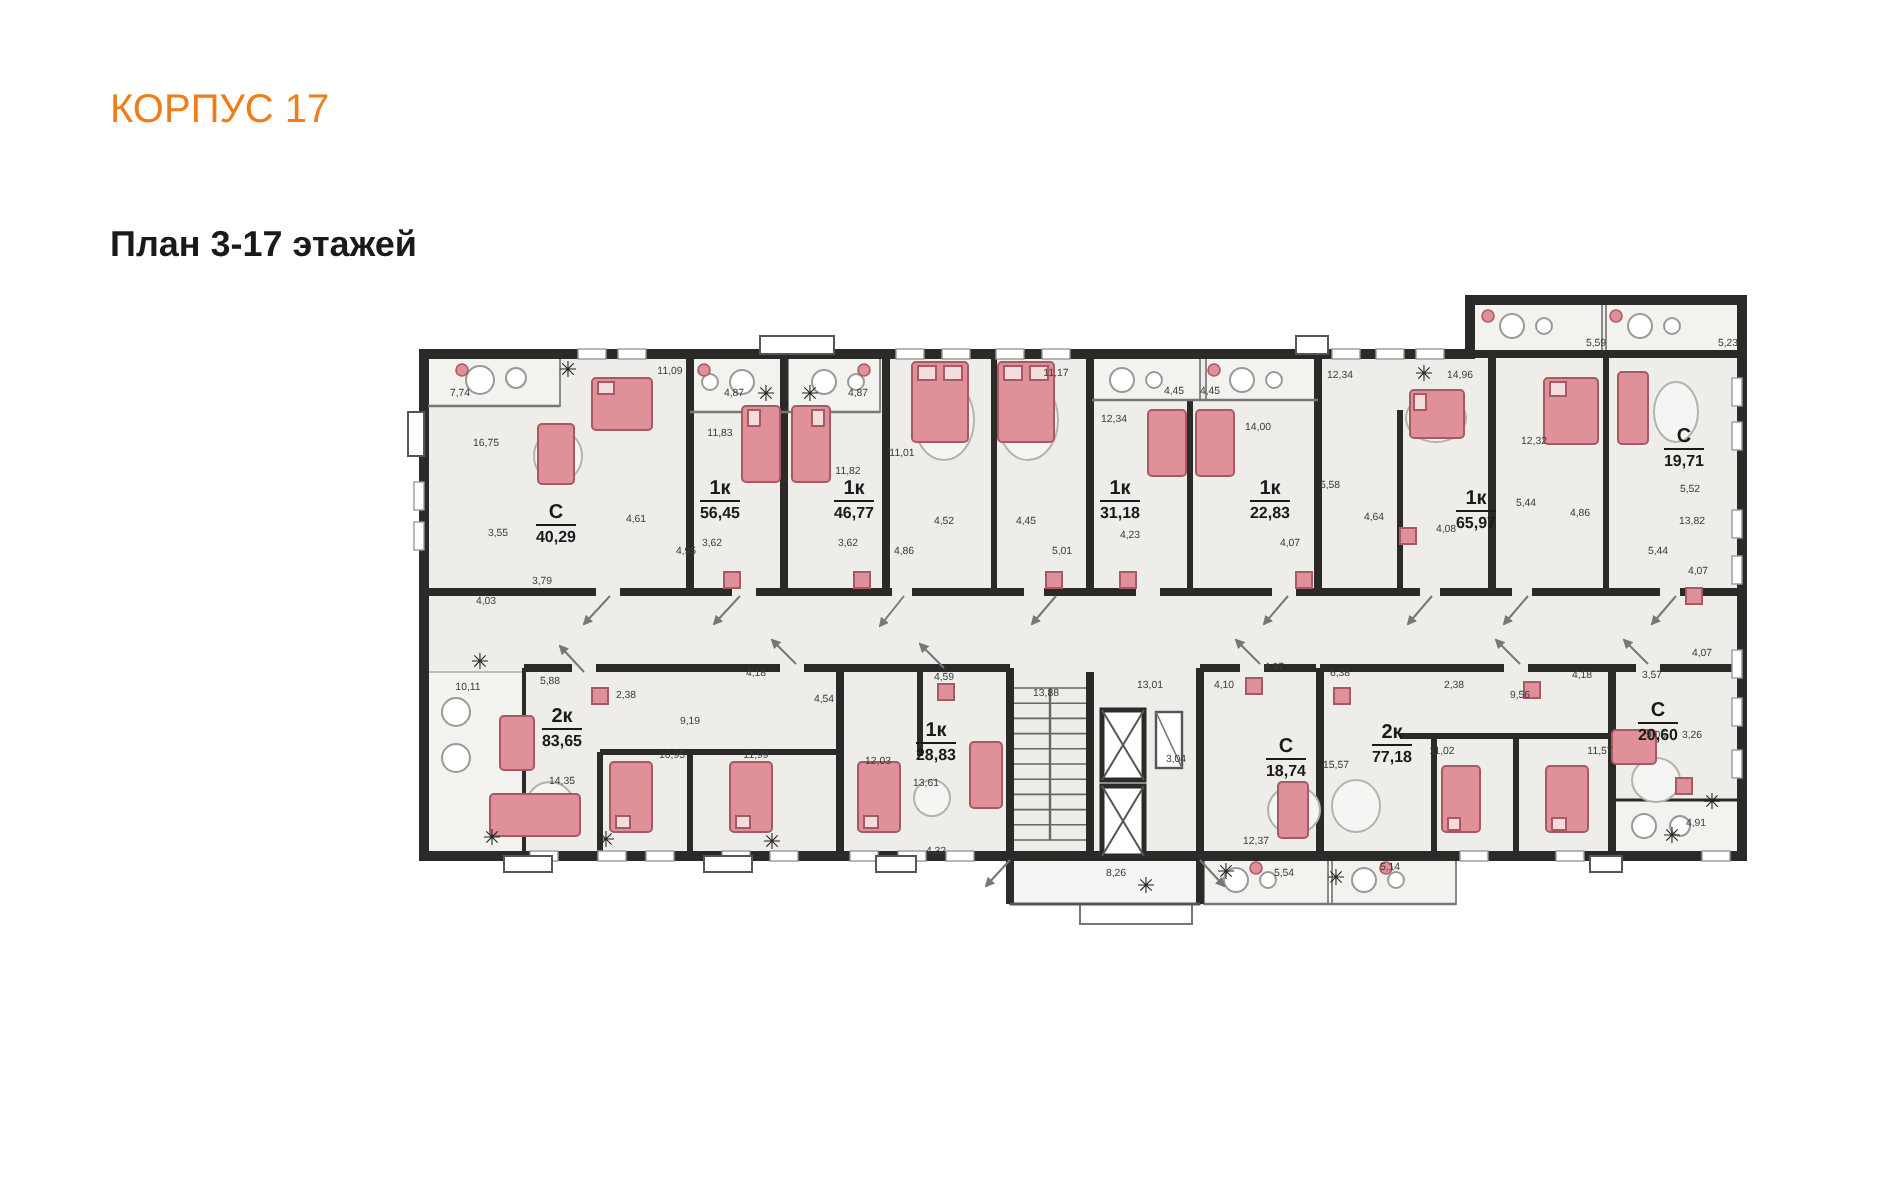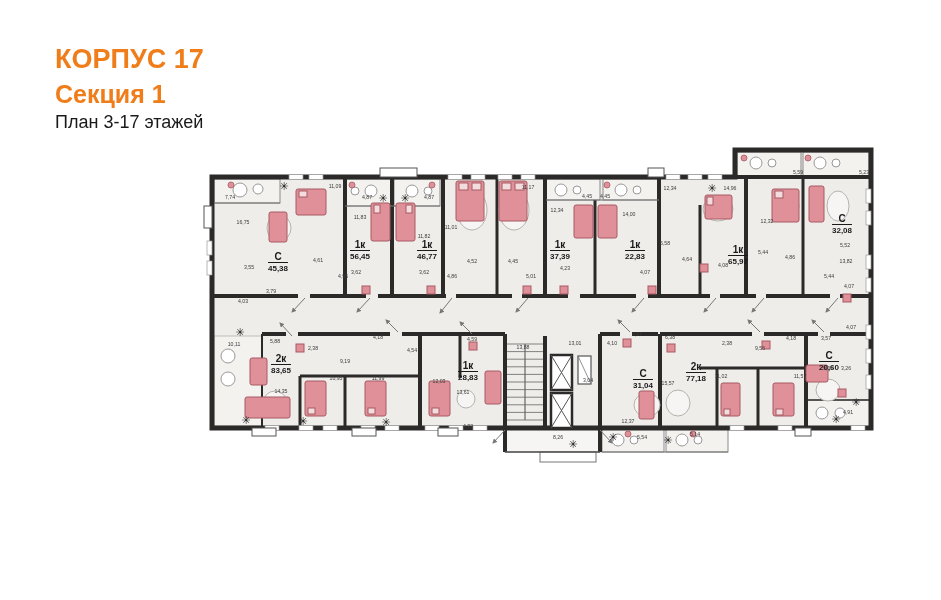--- a/index.html
+++ b/index.html
@@ -7,38 +7,37 @@
     --wall:#2b2a29;
     --floor:#efedea;
     --fur:#df9098;
     --furb:#a85a64;
     --ink:#1a1a1a;
   }
   html,body{margin:0;padding:0;background:#fff;}
   #stage{position:relative;width:941px;height:600px;background:#fff;overflow:hidden;
          font-family:"Liberation Sans", sans-serif;}
   .hdr{position:absolute;left:55px;}
-  .hdr-building{top:44px;font-size:27px;font-weight:bold;color:var(--accent);}
+  .hdr-building{top:44px;font-size:20px;font-weight:normal;color:var(--accent);}
   .hdr-section{top:80px;font-size:25px;font-weight:bold;color:var(--accent);}
-  .hdr-plan{top:112px;font-size:18px;font-weight:normal;color:var(--ink);}
+  .hdr-plan{top:112px;font-size:18px;font-weight:bold;color:var(--ink);}
   #plan-svg{position:absolute;left:0;top:0;}
   #labels-layer{position:absolute;left:0;top:0;width:941px;height:600px;pointer-events:none;}
   .apt{position:absolute;transform:translate(-50%,-50%);text-align:center;color:var(--ink);white-space:nowrap;}
   .apt-type{font-weight:bold;font-size:10px;line-height:11px;border-bottom:1px solid var(--ink);padding:0 3px 0 3px;}
   .apt-area{font-weight:bold;font-size:8px;line-height:9px;padding-top:1px;}
   .dim{position:absolute;transform:translate(-50%,-50%) scale(0.52);transform-origin:center;
        font-size:10px;line-height:10px;color:#3c3c3c;white-space:nowrap;}
   .plant{position:absolute;transform:translate(-50%,-50%);font-size:11px;color:#222;line-height:11px;}
 </style>
 </head>
 <body>
 
 <div id="stage">
   <div class="hdr hdr-building">КОРПУС 17</div>
-  <div class="hdr hdr-section">Секция 1</div>
   <div class="hdr hdr-plan">План 3-17 этажей</div>
 
   <svg id="plan-svg" width="941" height="600" viewBox="0 0 941 600">
     <defs>
       <marker id="ah" markerWidth="5" markerHeight="5" refX="4" refY="2.5" orient="auto">
         <path d="M0,0 L5,2.5 L0,5 z" fill="#777"></path>
       </marker>
     </defs>
 
     <g>
@@ -334,57 +333,57 @@
       <line x1="760" y1="332" x2="748" y2="320" marker-end="url(#ah)"></line>
       <line x1="824" y1="332" x2="812" y2="320" marker-end="url(#ah)"></line>
       <line x1="600" y1="430" x2="612" y2="443" marker-end="url(#ah)"></line>
       <line x1="505" y1="430" x2="493" y2="443" marker-end="url(#ah)"></line>
     </g>
   </svg>
 
   <div id="labels-layer">
       <div class="apt" style="left: 278px; top: 262px;">
         <div class="apt-type">С</div>
-        <div class="apt-area">45,38</div>
+        <div class="apt-area">40,29</div>
       </div>
       <div class="apt" style="left: 360px; top: 250px;">
         <div class="apt-type">1к</div>
         <div class="apt-area">56,45</div>
       </div>
       <div class="apt" style="left: 427px; top: 250px;">
         <div class="apt-type">1к</div>
         <div class="apt-area">46,77</div>
       </div>
       <div class="apt" style="left: 560px; top: 250px;">
         <div class="apt-type">1к</div>
-        <div class="apt-area">37,39</div>
+        <div class="apt-area">31,18</div>
       </div>
       <div class="apt" style="left: 635px; top: 250px;">
         <div class="apt-type">1к</div>
         <div class="apt-area">22,83</div>
       </div>
       <div class="apt" style="left: 738px; top: 255px;">
         <div class="apt-type">1к</div>
         <div class="apt-area">65,97</div>
       </div>
       <div class="apt" style="left: 842px; top: 224px;">
         <div class="apt-type">С</div>
-        <div class="apt-area">32,08</div>
+        <div class="apt-area">19,71</div>
       </div>
       <div class="apt" style="left: 281px; top: 364px;">
         <div class="apt-type">2к</div>
         <div class="apt-area">83,65</div>
       </div>
       <div class="apt" style="left: 468px; top: 371px;">
         <div class="apt-type">1к</div>
         <div class="apt-area">28,83</div>
       </div>
       <div class="apt" style="left: 643px; top: 379px;">
         <div class="apt-type">С</div>
-        <div class="apt-area">31,04</div>
+        <div class="apt-area">18,74</div>
       </div>
       <div class="apt" style="left: 696px; top: 372px;">
         <div class="apt-type">2к</div>
         <div class="apt-area">77,18</div>
       </div>
       <div class="apt" style="left: 829px; top: 361px;">
         <div class="apt-type">С</div>
         <div class="apt-area">20,60</div>
       </div>
       <div class="dim" style="left: 230px; top: 197px;">7,74</div>

